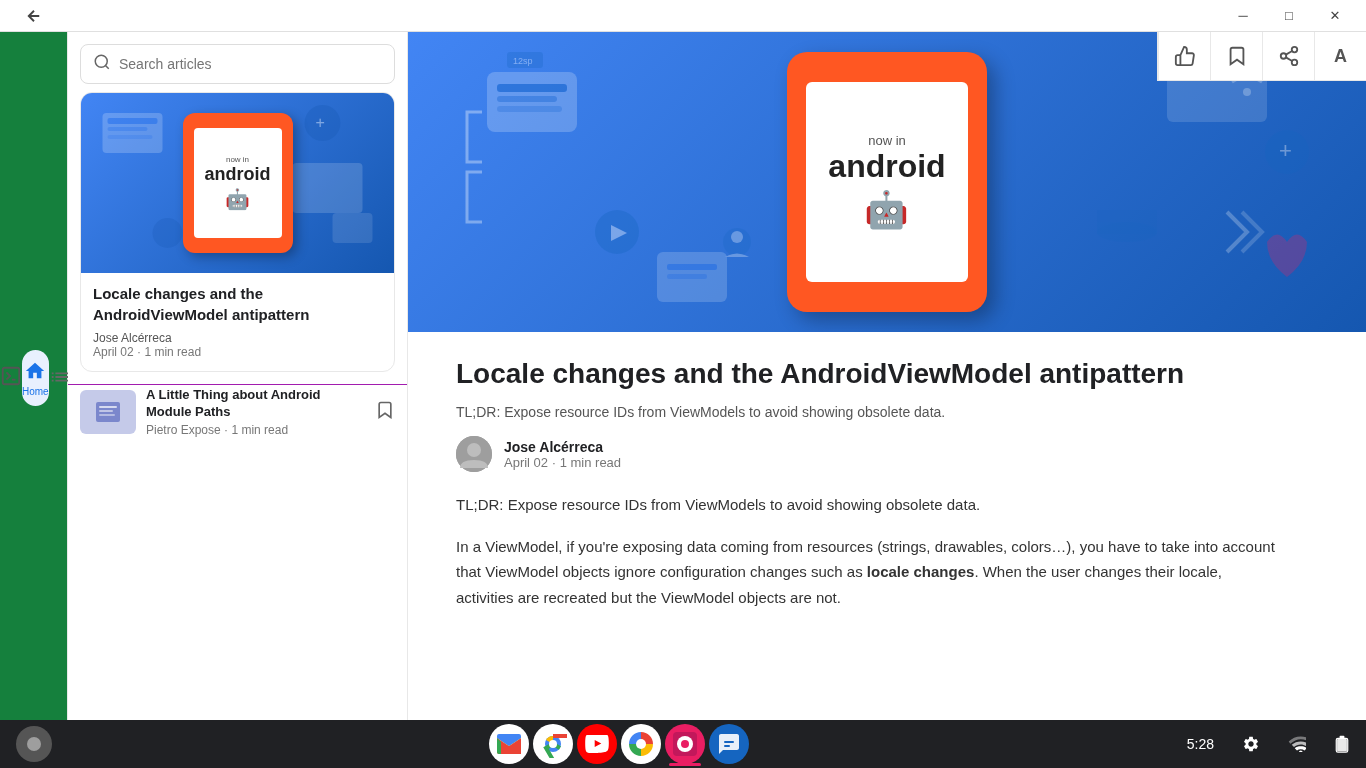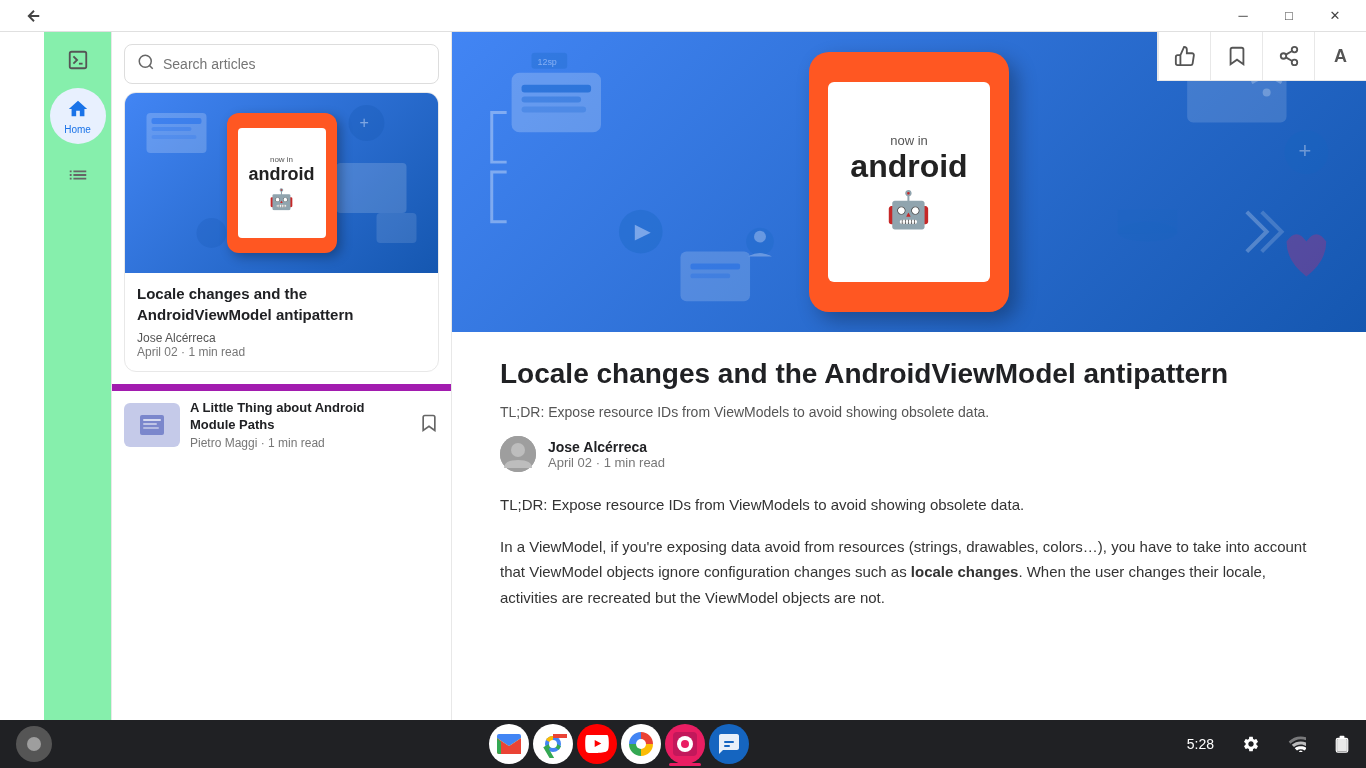--- a/index.html
+++ b/index.html
@@ -18,22 +18,22 @@
     }
 
     
     .app-container {
       position: absolute; top: 32px; left: 0; right: 0; bottom: 48px;
       display: flex; background: #fff;
     }
 
     
     .sidebar {
-      width: 68px; background: #86efac; border-right: 1px solid #e8e8e8;
-      display: flex; flex-direction: column; align-items: center; padding-top: 8px; flex-shrink: 0; margin-left: 44px;
+      width: 68px; background: #15803d; border-right: 1px solid #e8e8e8;
+      display: flex; flex-direction: row; align-items: center; padding-top: 8px; flex-shrink: 0;
     }
     .sidebar-icon {
       width: 56px; height: 56px; display: flex; flex-direction: column;
       align-items: center; justify-content: center; border-radius: 28px;
       cursor: pointer; margin-bottom: 4px; font-size: 11px; color: #555;
     }
     .sidebar-icon.active { background: #e8f0fe; color: #1a73e8; }
     .sidebar-icon svg { margin-bottom: 2px; }
 
     
@@ -80,22 +80,22 @@
     .phone-text-now { font-size: 8px; color: #555; }
     .phone-text-android { font-size: 18px; font-weight: 700; color: #222; }
     .android-mascot { color: #3ddc84; font-size: 20px; margin-top: 2px; }
 
     .featured-card-content { padding: 10px 12px 12px; }
     .featured-card-title { font-size: 15px; font-weight: 600; color: #202124; line-height: 1.4; margin-bottom: 6px; }
     .featured-card-author { font-size: 12px; color: #555; }
     .featured-card-meta { font-size: 12px; color: #777; }
 
     .list-item {
-      display: flex; align-items: center; padding: 9px 12px;
-      border-top: 7px solid #a21caf; cursor: pointer; gap: 10px;
+      display: flex; align-items: center; padding: 2px 12px;
+      border-top: 1px solid #a21caf; cursor: pointer; gap: 10px;
     }
     .list-item-thumb {
       width: 56px; height: 44px; background: #e8e8e8; border-radius: 6px;
       flex-shrink: 0; display: flex; align-items: center; justify-content: center;
       overflow: hidden; background: #c5cae9;
     }
     .list-item-thumb svg { opacity: 0.7; }
     .list-item-content { flex: 1; }
     .list-item-title { font-size: 13px; font-weight: 600; color: #202124; line-height: 1.3; }
     .list-item-meta { font-size: 12px; color: #777; margin-top: 2px; }
@@ -263,21 +263,21 @@
         <svg width="32" height="32" viewBox="0 0 32 32" fill="none">
           <rect x="4" y="6" width="24" height="20" rx="2" fill="#5c6bc0"></rect>
           <rect x="7" y="10" width="18" height="2" rx="1" fill="white" opacity="0.8"></rect>
           <rect x="7" y="14" width="14" height="2" rx="1" fill="white" opacity="0.6"></rect>
           <rect x="7" y="18" width="16" height="2" rx="1" fill="white" opacity="0.5"></rect>
         </svg>
       </div>
       <div class="list-item-content">
         <div class="list-item-title">A Little Thing about Android Module Paths</div>
         <div class="list-item-meta">
-          <span>Pietro Maggi</span>
+          <span>Pietro Expose</span>
           <span> · </span>
           <span>1 min read</span>
         </div>
       </div>
       <div class="list-item-bookmark">
         <svg width="20" height="20" viewBox="0 0 24 24" fill="none" stroke="#666" stroke-width="2">
           <path d="M19 21l-7-5-7 5V5a2 2 0 0 1 2-2h10a2 2 0 0 1 2 2z"></path>
         </svg>
       </div>
     </div>
@@ -391,21 +391,21 @@
             <span>April 02</span>
             <span> · </span>
             <span>1 min read</span>
           </div>
         </div>
       </div>
 
       <p class="article-text">TL;DR: Expose resource IDs from ViewModels to avoid showing obsolete data.</p>
 
       <p class="article-text">
-        <span>In a ViewModel, if you're exposing data avoid from resources (strings, drawables, colors…), you have to take into account that ViewModel objects ignore configuration changes such as </span><strong>locale changes</strong><span>. When the user changes their locale, activities are recreated but the ViewModel objects are not.</span>
+        <span>In a ViewModel, if you're exposing data coming from resources (strings, drawables, colors…), you have to take into account that ViewModel objects ignore configuration changes such as </span><strong>locale changes</strong><span>. When the user changes their locale, activities are recreated but the ViewModel objects are not.</span>
       </p>
     </div>
   </div>
 </div>
 
 <div class="taskbar">
   <div class="taskbar-left">
     <div style="width:36px;height:36px;border-radius:50%;background:#555;display:flex;align-items:center;justify-content:center;cursor:pointer;">
       <div style="width:14px;height:14px;border-radius:50%;background:#9e9e9e;"></div>
     </div>

